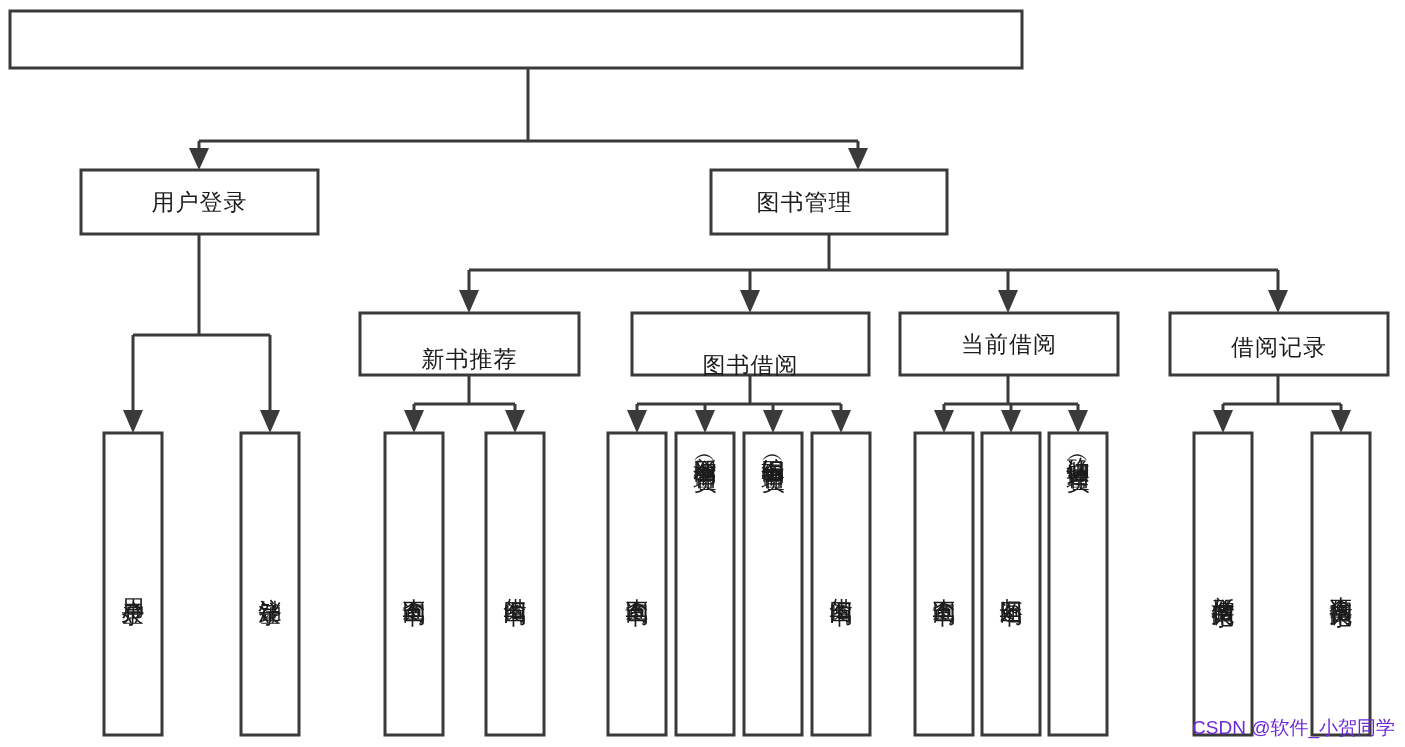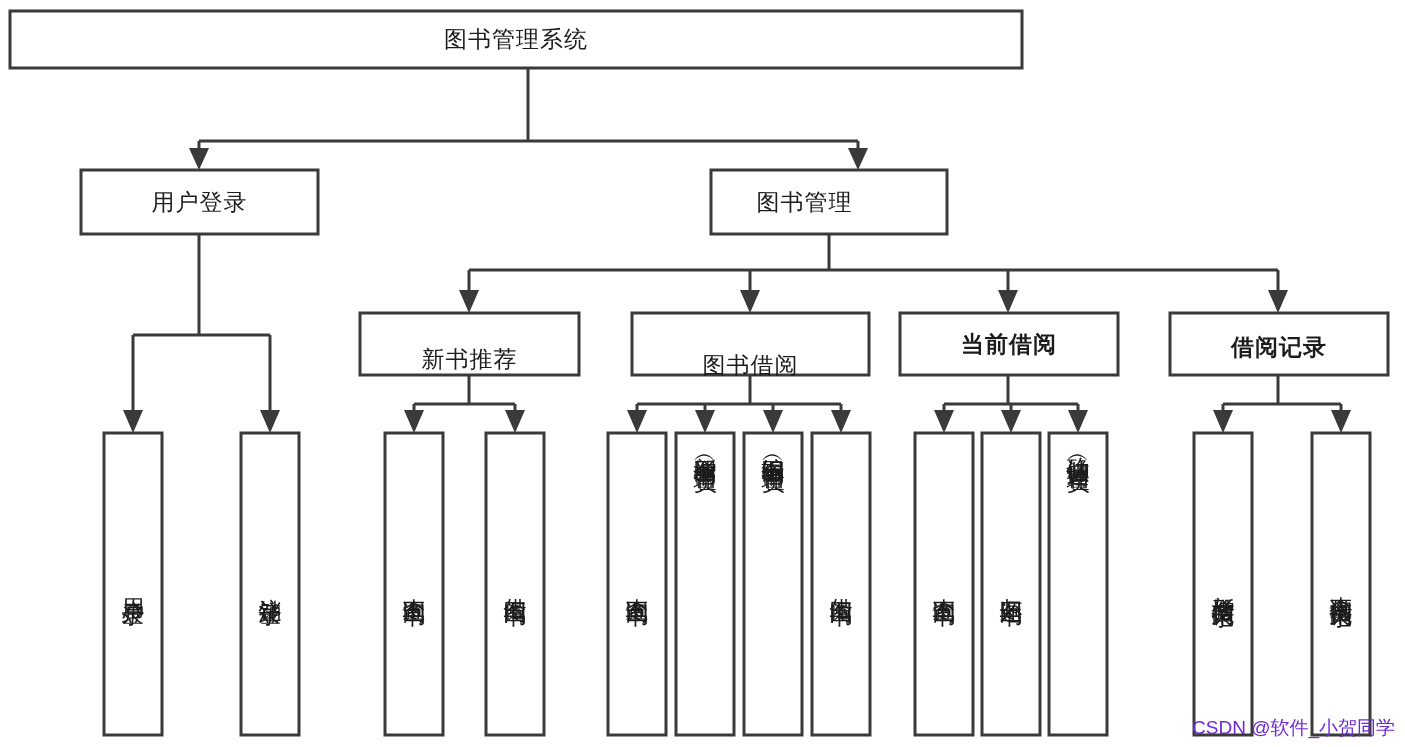--- a/index.html
+++ b/index.html
@@ -173,39 +173,36 @@
 
       <rect class="node-box" x="915" y="433" width="58" height="302"></rect>
       <rect class="node-box" x="982" y="433" width="58" height="302"></rect>
       <rect class="node-box" x="1049" y="433" width="58" height="302"></rect>
 
       <rect class="node-box" x="1194" y="433" width="58" height="302"></rect>
       <rect class="node-box" x="1312" y="433" width="58" height="302"></rect>
     </g>
   </svg>
 
-  <div class="hlabel-wrap" style="left:10px; top:11px; width:1012px; height:57px;">
-    <span class="hlabel-text">图书管理系统</span>
-  </div>
   <div class="hlabel-wrap" style="left:81px; top:170px; width:237px; height:64px;">
     <span class="hlabel-text">用户登录</span>
   </div>
   <div class="hlabel-wrap" style="left:711px; top:170px; width:187px; height:64px;">
     <span class="hlabel-text">图书管理</span>
   </div>
   <div class="hlabel-wrap" style="left:360px; top:328px; width:219px; height:62px;">
     <span class="hlabel-text">新书推荐</span>
   </div>
   <div class="hlabel-wrap" style="left:632px; top:313px; width:237px; height:68px;align-items:flex-end;">
     <span class="hlabel-text">图书借阅</span>
   </div>
-  <div class="hlabel-wrap" style="left:900px; top:313px; width:218px; height:62px;font-weight:bold;">
+  <div class="hlabel-wrap" style="left:900px; top:313px; width:218px; height:62px;">
     <span class="hlabel-text">当前借阅</span>
   </div>
-  <div class="hlabel-wrap" style="left:1170px; top:313px; width:218px; height:69px;font-weight:bold;">
+  <div class="hlabel-wrap" style="left:1170px; top:313px; width:218px; height:69px;">
     <span class="hlabel-text">借阅记录</span>
   </div>
 
   <div class="vlabel-wrap" style="left:104px; top:433px; width:58px; height:302px;">
     <span class="vlabel-text">用户登录</span>
   </div>
   <div class="vlabel-wrap" style="left:241px; top:433px; width:58px; height:302px;">
     <span class="vlabel-text">注销登录</span>
   </div>
 

